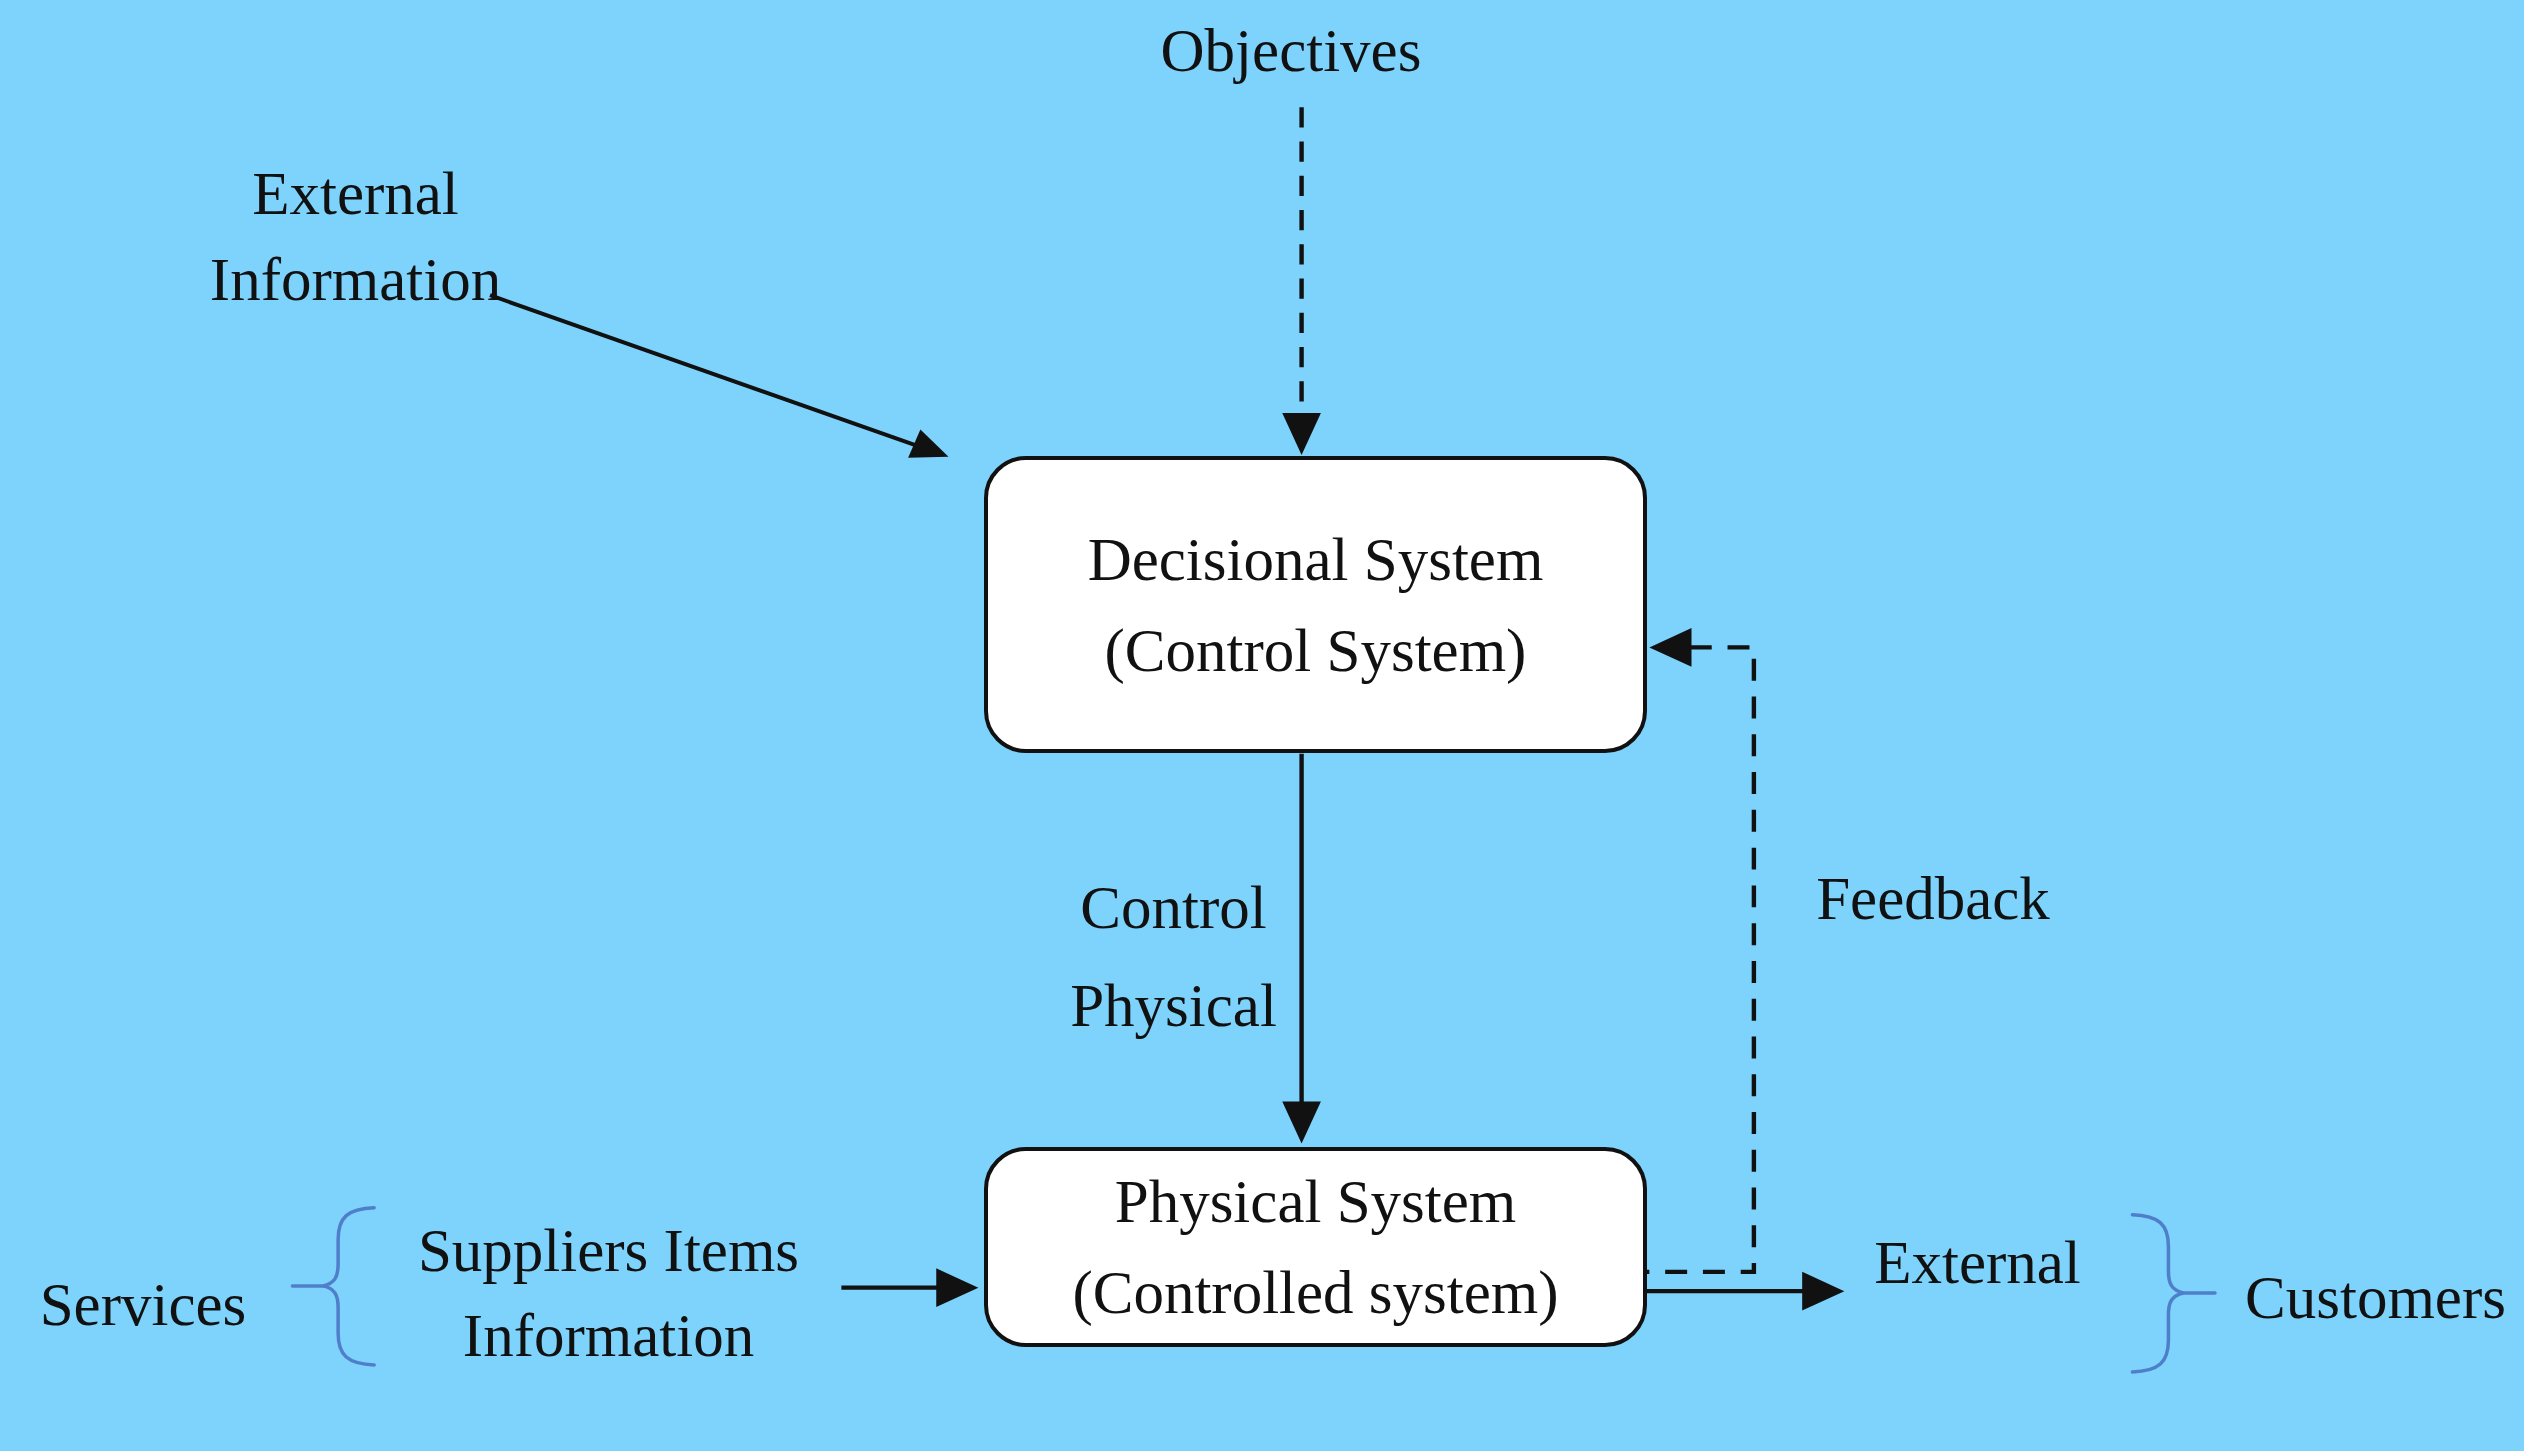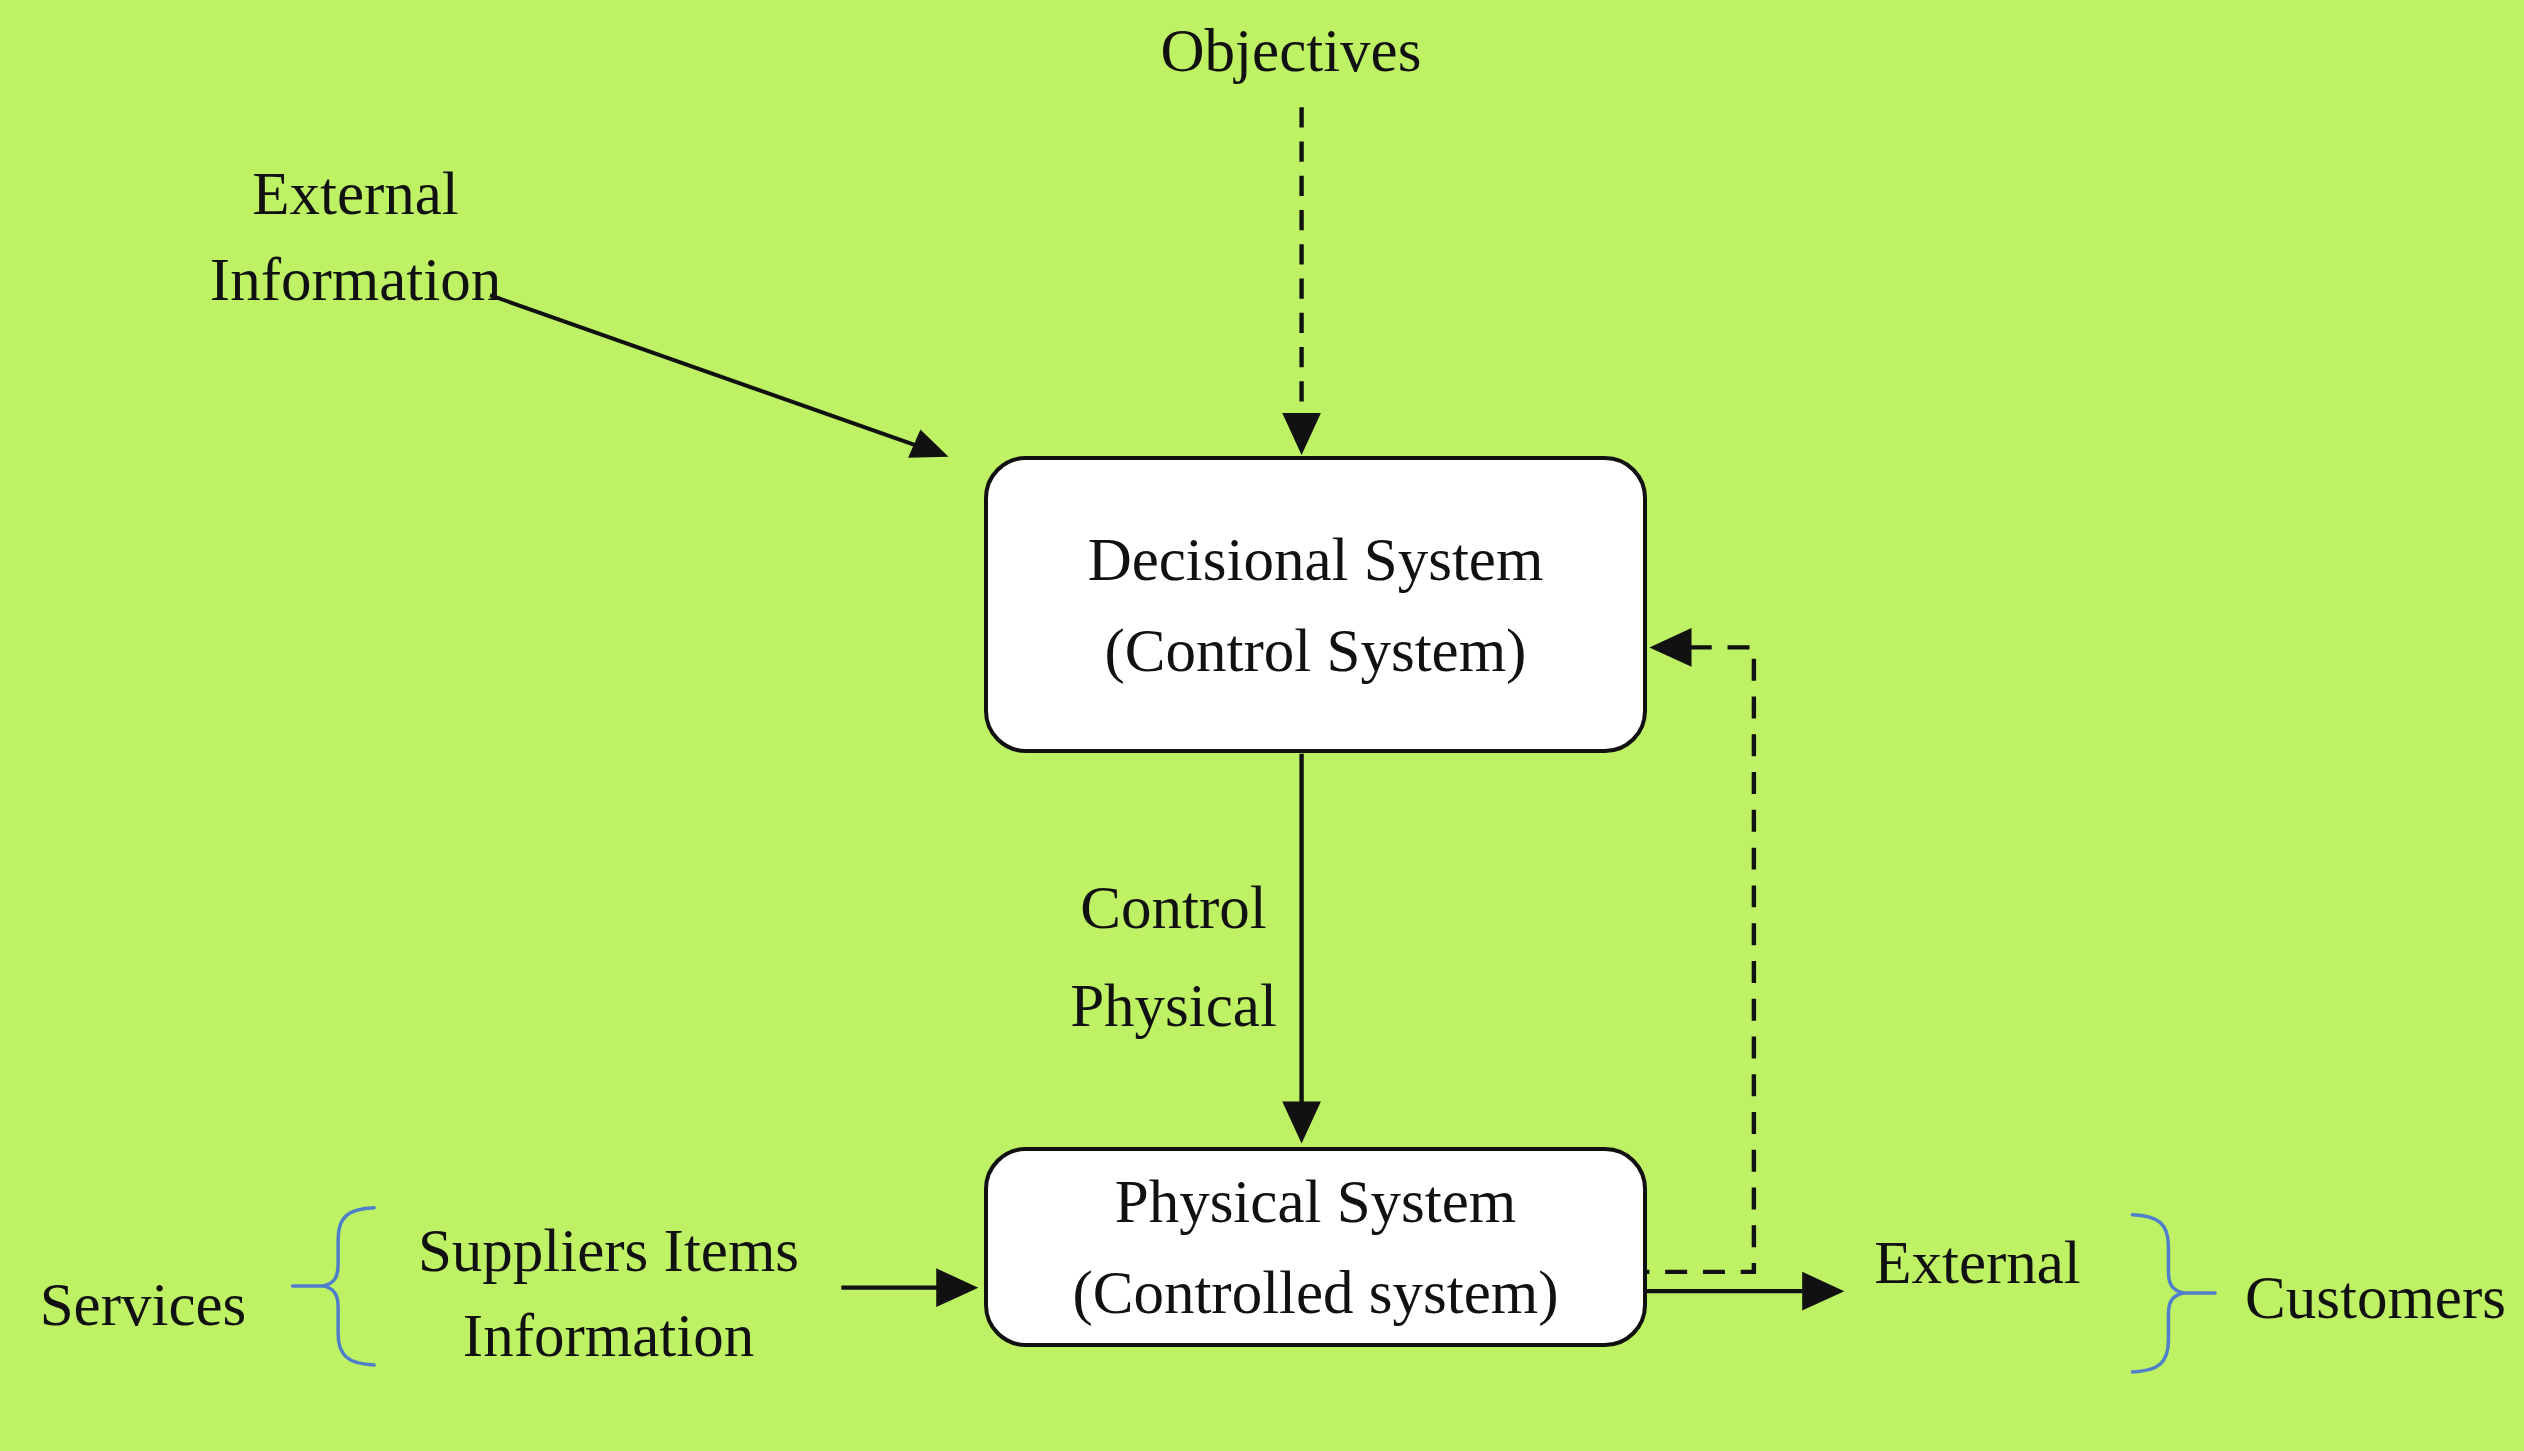--- a/index.html
+++ b/index.html
@@ -1,20 +1,20 @@
 <!DOCTYPE html>
 <html style="font-size:14px"><head>
 <meta charset="utf-8">
 <style>
   html,body{margin:0;padding:0;background:#ffffff;}
   .canvas{
     position:relative;
     width:2525px;
     height:1452px;
-    background:#bef264;
+    background:#7dd3fc;
     font-family:"Liberation Serif", serif;
     color:#111111;
     overflow:hidden;
   }
   .svg-layer{
     position:absolute;
     left:0;top:0;
     width:2525px;height:1452px;
   }
   .lbl{
@@ -111,20 +111,21 @@
   <div class="node-box box-decisional">
     <div>Decisional System</div>
     <div>(Control System)</div>
   </div>
 
   <div class="lbl lbl-control">
     <div>Control</div>
     <div>Physical</div>
   </div>
 
+  <div class="lbl lbl-feedback">Feedback</div>
 
   <div class="node-box box-physical">
     <div>Physical System</div>
     <div>(Controlled system)</div>
   </div>
 
   <div class="lbl lbl-suppliers">Services</div>
 
   <div class="lbl lbl-purchased">
     <div>Suppliers Items</div>

